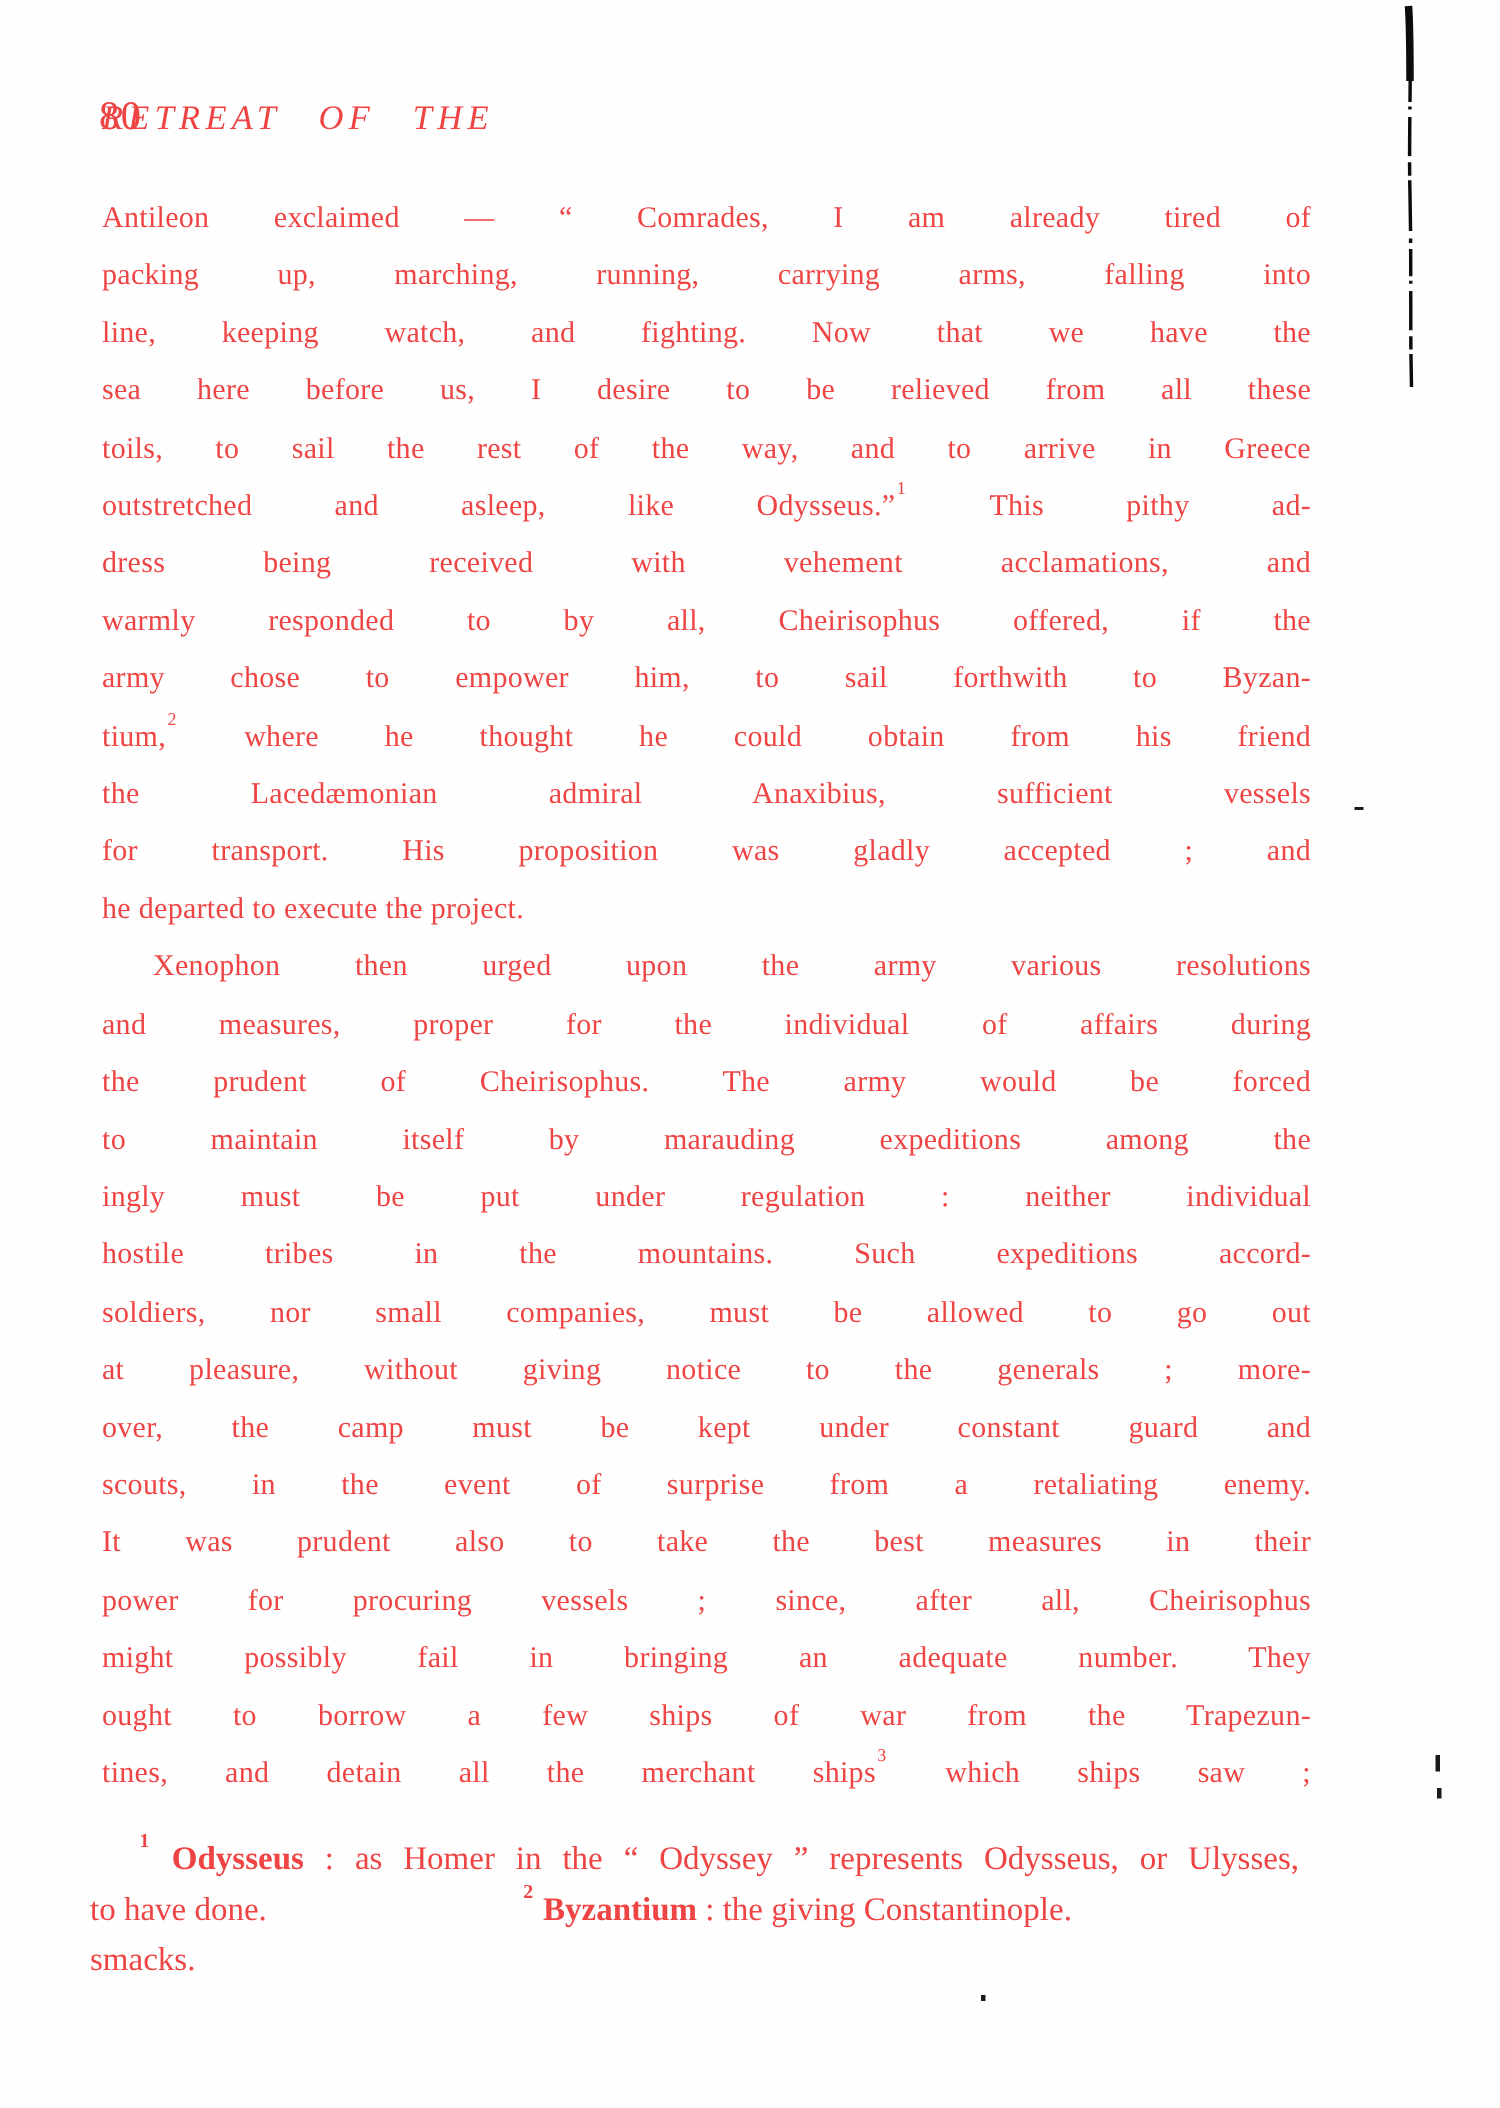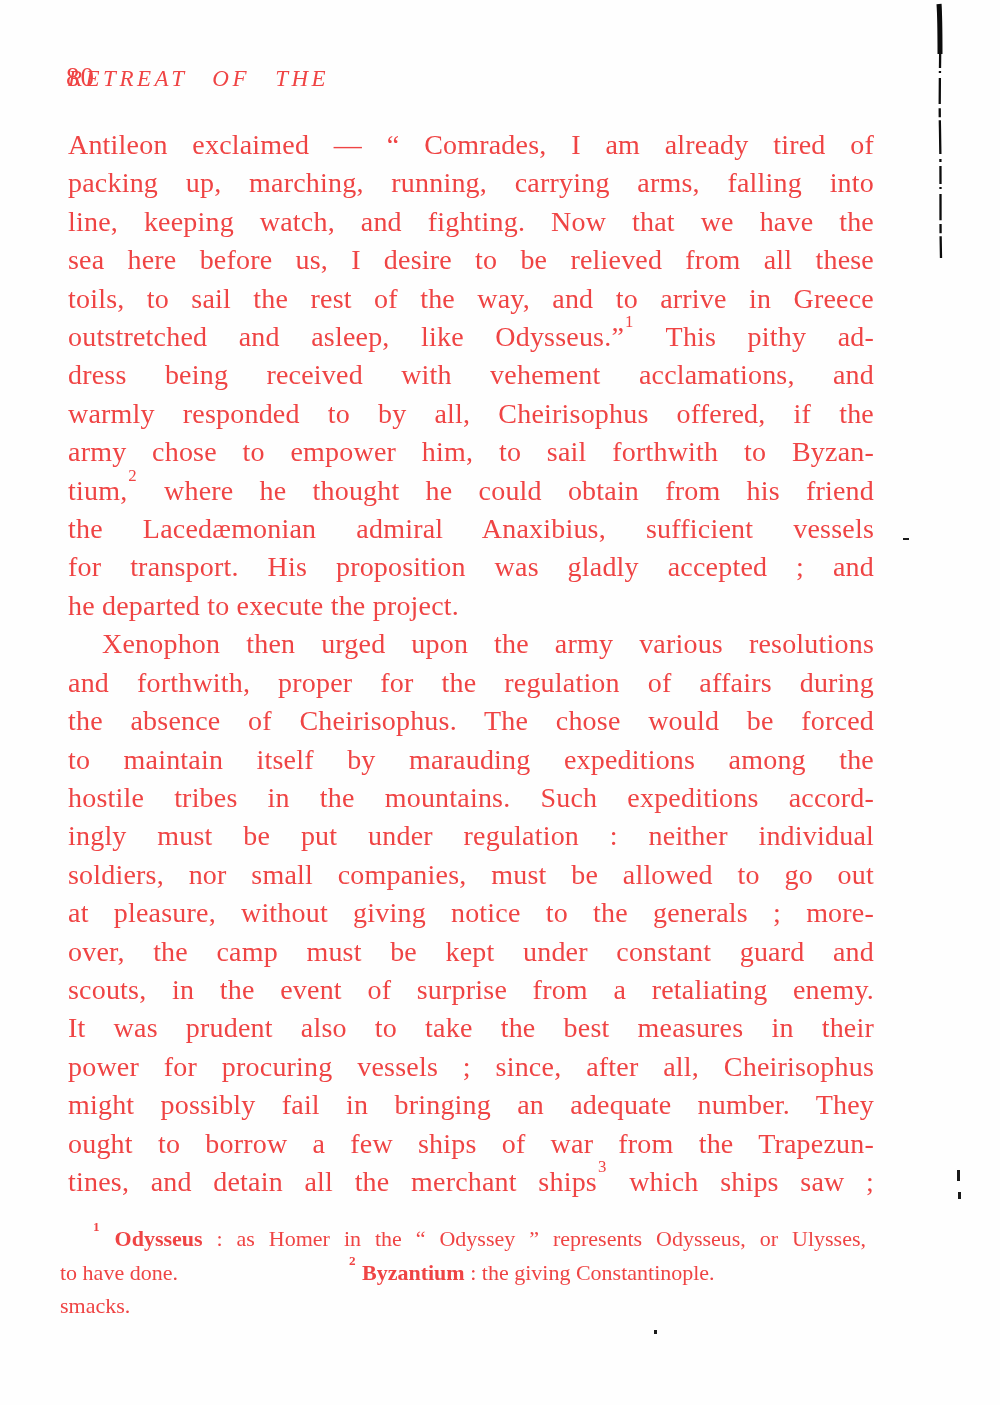--- a/index.html
+++ b/index.html
@@ -19,21 +19,21 @@
   .runhead{
     position:absolute;left:68px;top:66px;width:806px;
     text-align:left;
     font-style:italic;
     font-size:23px;
     letter-spacing:3.5px;
     word-spacing:16px;
   }
   .bodytext{
     position:absolute;left:68px;top:126px;width:806px;
-    font-size:28px;line-height:38.4px;
+    font-size:20px;line-height:38.4px;
     letter-spacing:0.2px;
   }
   .fnotes{
     position:absolute;left:60px;top:1222px;width:806px;
     font-size:22px;line-height:33.5px;
   }
   .line{white-space:normal;}
   .just{text-align:justify;text-align-last:justify;}
   sup{font-size:0.6em;line-height:0;position:relative;top:-0.5em;padding:0 1px;}
   .b{font-weight:bold;}
@@ -58,25 +58,25 @@
       <div class="line just"><span>toils, to sail the rest of the way, and to arrive in Greece</span></div>
       <div class="line just"><span>outstretched and asleep, like Odysseus.”</span><sup>1</sup><span> This pithy ad-</span></div>
       <div class="line just"><span>dress being received with vehement acclamations, and</span></div>
       <div class="line just"><span>warmly responded to by all, Cheirisophus offered, if the</span></div>
       <div class="line just"><span>army chose to empower him, to sail forthwith to Byzan-</span></div>
       <div class="line just"><span>tium,</span><sup>2</sup><span> where he thought he could obtain from his friend</span></div>
       <div class="line just"><span>the Lacedæmonian admiral Anaxibius, sufficient vessels</span></div>
       <div class="line just"><span>for transport.  His proposition was gladly accepted ; and</span></div>
       <div class="line"><span>he departed to execute the project.</span></div>
       <div class="line just" style="padding-left: 34px;"><span>Xenophon then urged upon the army various resolutions</span></div>
-      <div class="line just"><span>and forthwith, proper for the regulation of affairs during</span></div>
-      <div class="line just"><span>the absence of Cheirisophus.  The chose would be forced</span></div>
+      <div class="line just"><span>and measures, proper for the individual of affairs during</span></div>
+      <div class="line just"><span>the prudent of Cheirisophus.  The army would be forced</span></div>
       <div class="line just"><span>to maintain itself by marauding expeditions among the</span></div>
+      <div class="line just"><span>ingly must be put under regulation : neither individual</span></div>
       <div class="line just"><span>hostile tribes in the mountains.  Such expeditions accord-</span></div>
-      <div class="line just"><span>ingly must be put under regulation : neither individual</span></div>
       <div class="line just"><span>soldiers, nor small companies, must be allowed to go out</span></div>
       <div class="line just"><span>at pleasure, without giving notice to the generals ; more-</span></div>
       <div class="line just"><span>over, the camp must be kept under constant guard and</span></div>
       <div class="line just"><span>scouts, in the event of surprise from a retaliating enemy.</span></div>
       <div class="line just"><span>It was prudent also to take the best measures in their</span></div>
       <div class="line just"><span>power for procuring vessels ; since, after all, Cheirisophus</span></div>
       <div class="line just"><span>might possibly fail in bringing an adequate number.  They</span></div>
       <div class="line just"><span>ought to borrow a few ships of war from the Trapezun-</span></div>
       <div class="line just"><span>tines, and detain all the merchant ships</span><sup>3</sup><span> which ships saw ;</span></div>
     </div>

